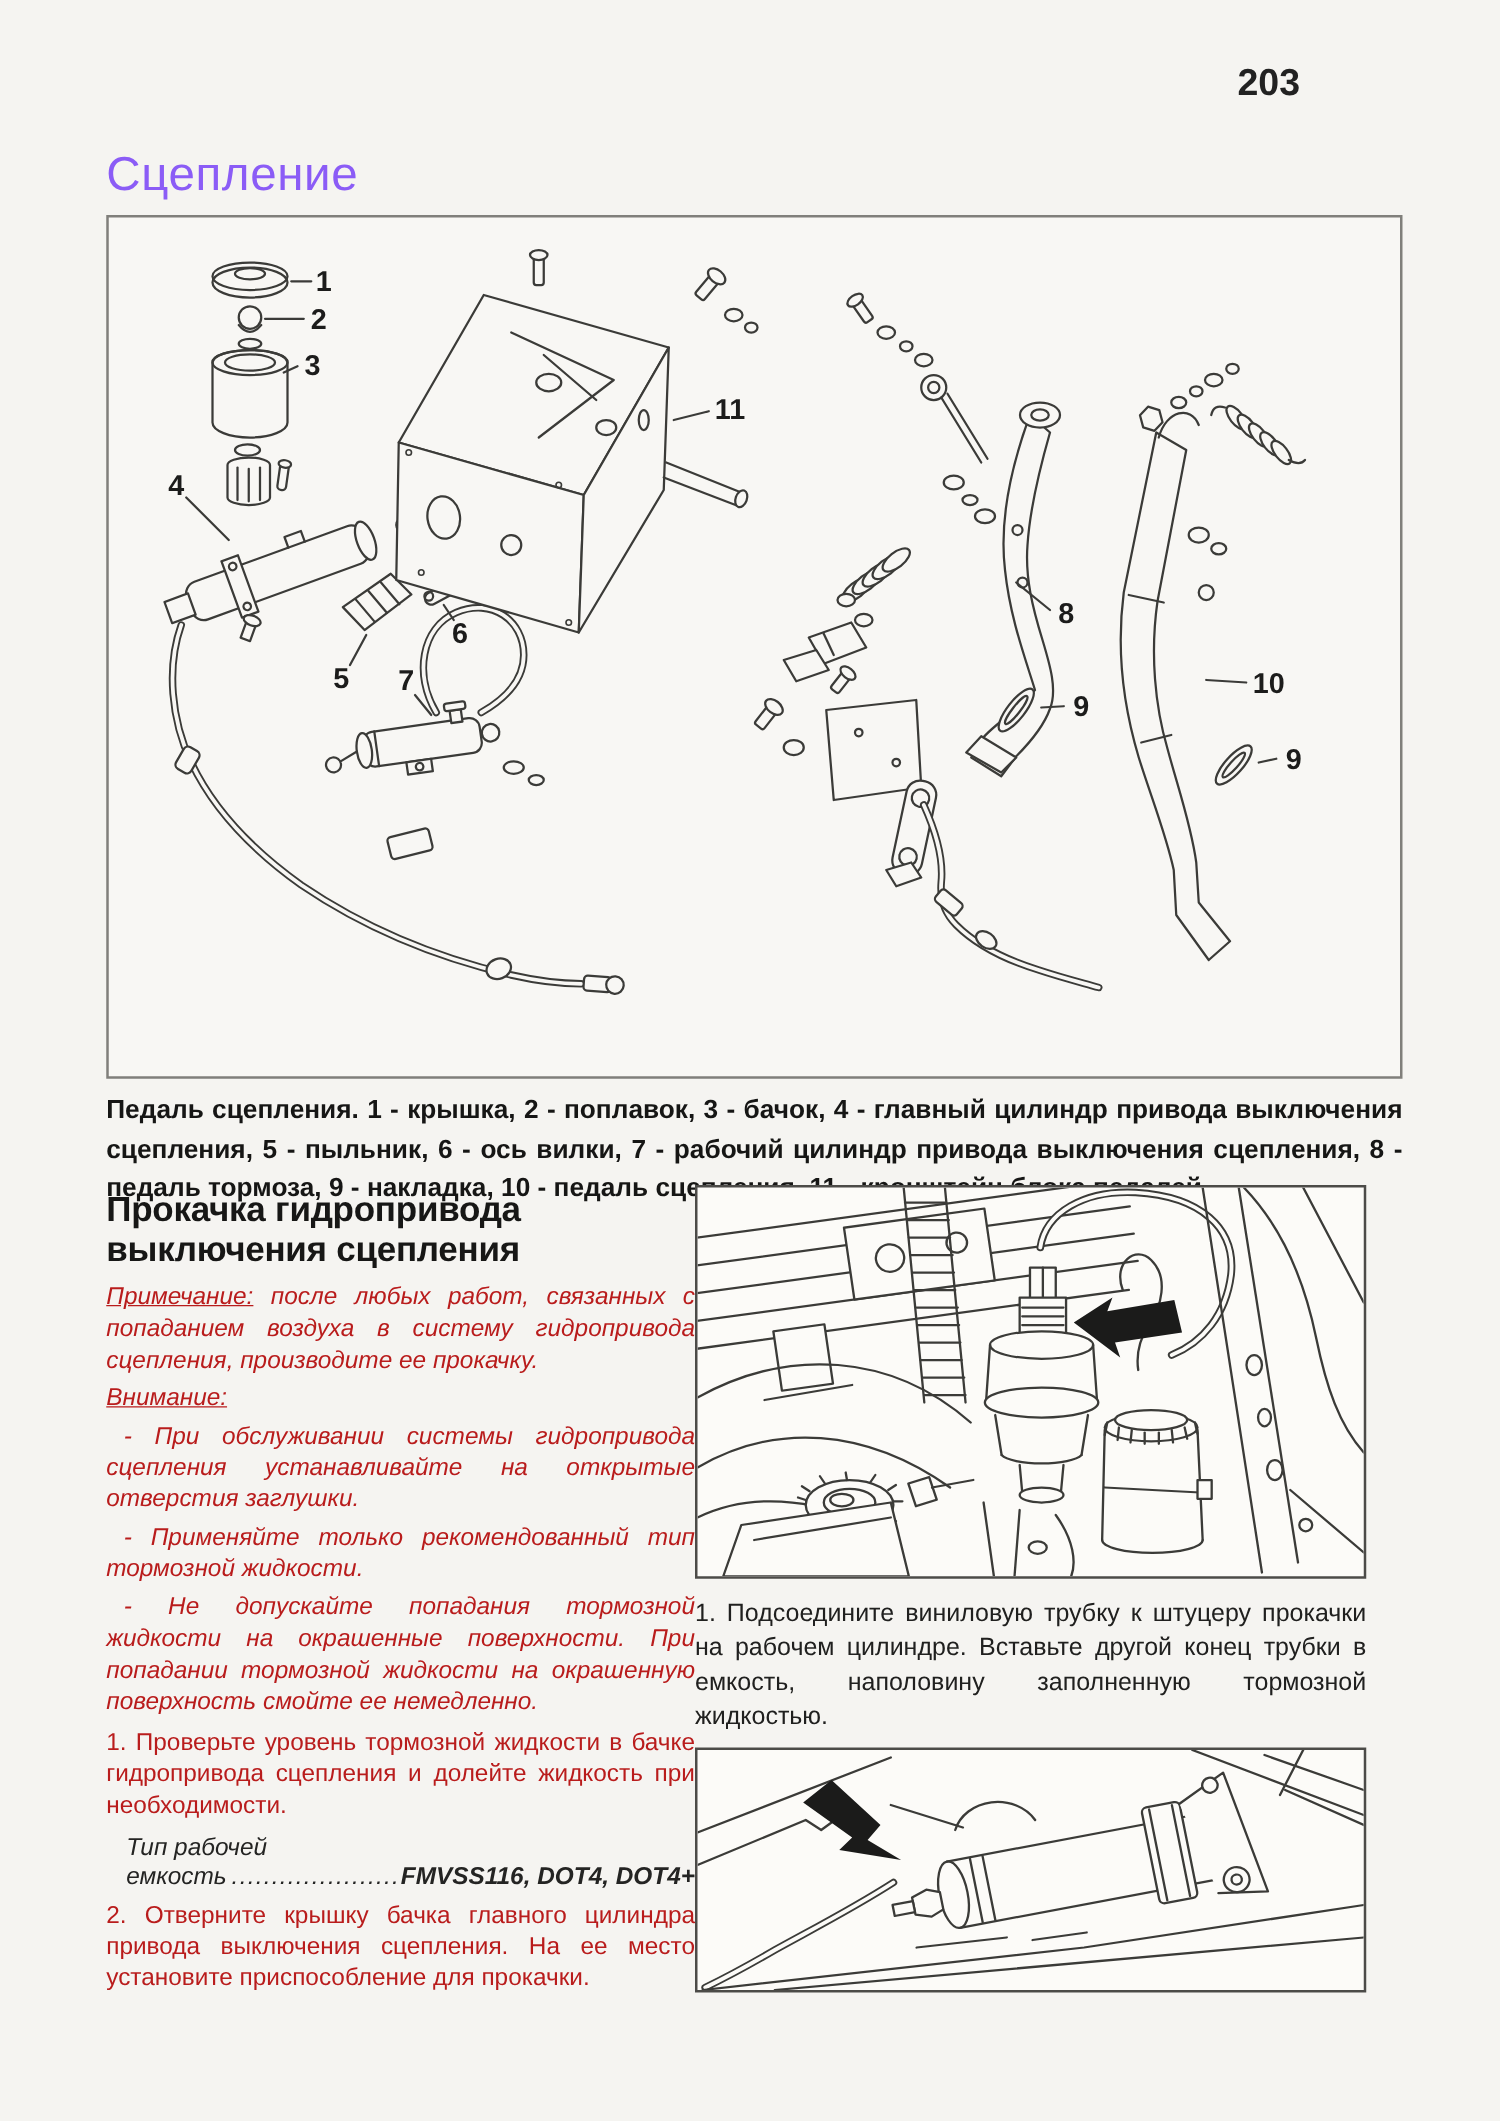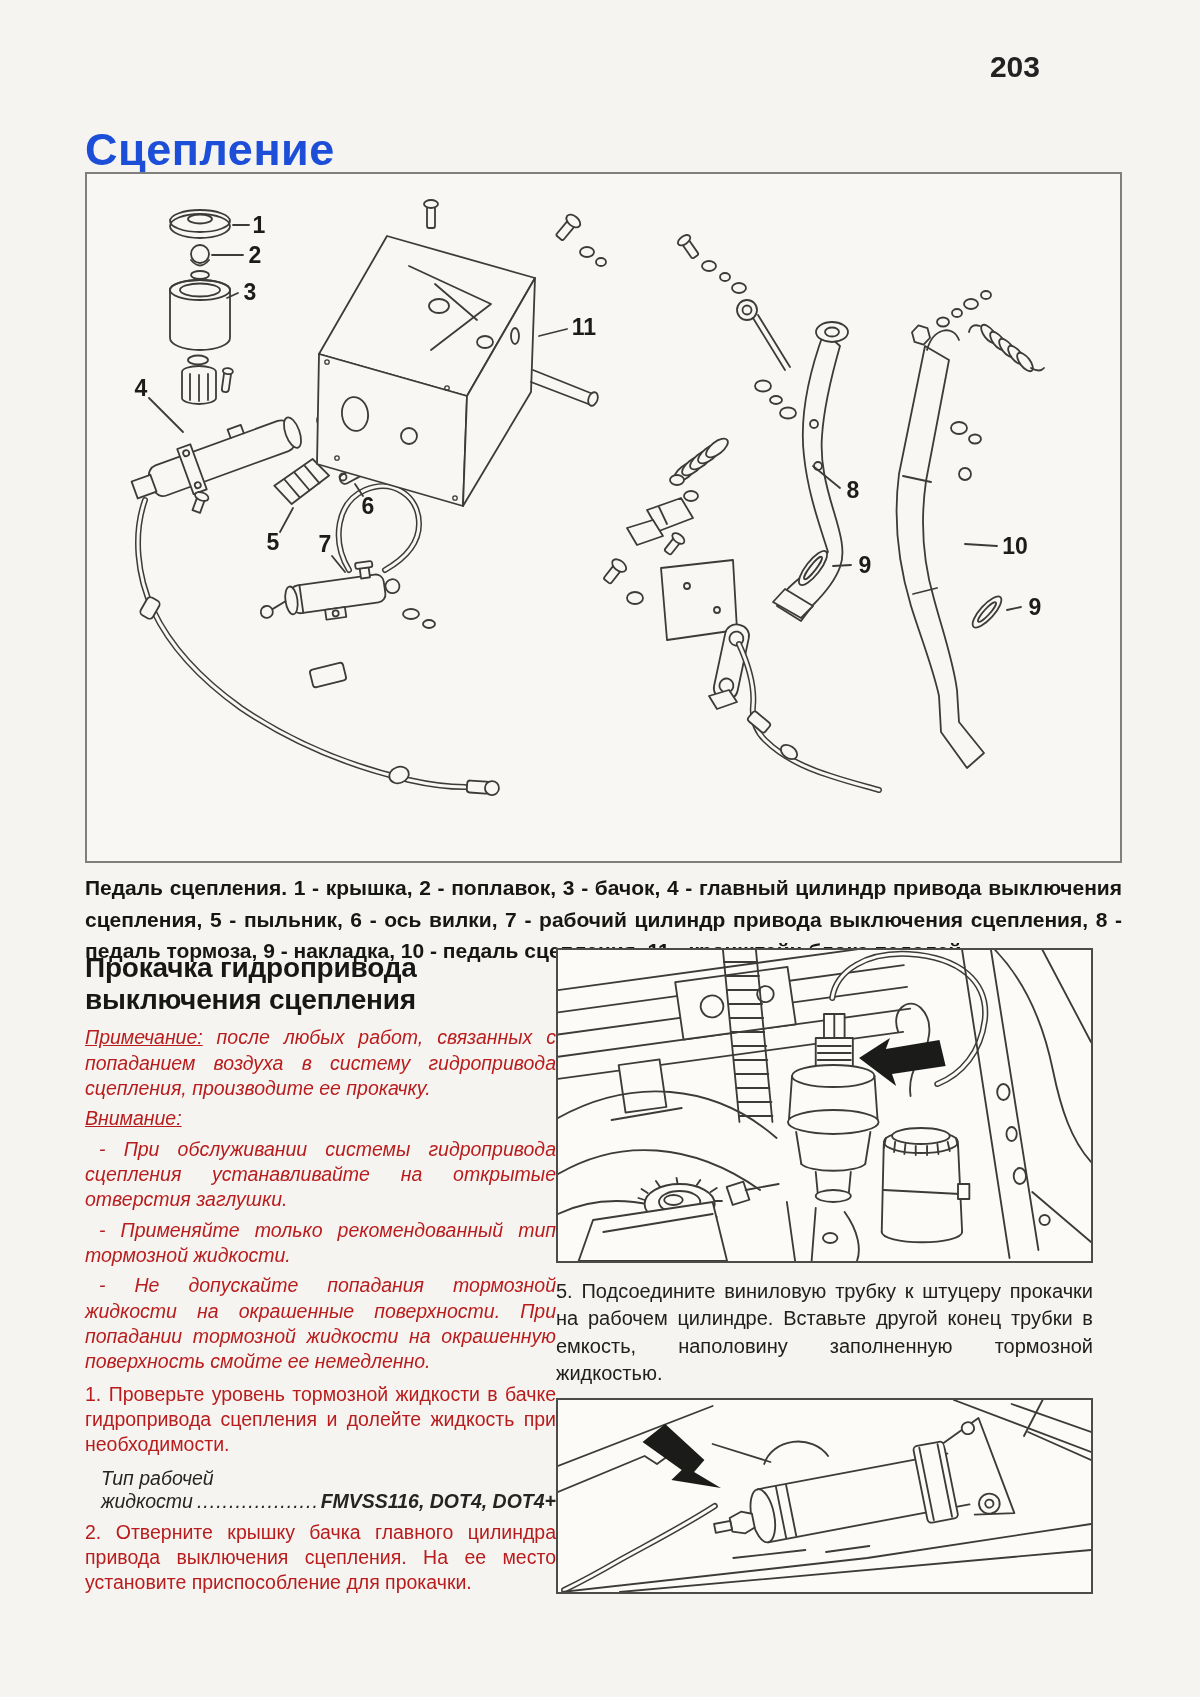--- a/index.html
+++ b/index.html
@@ -1,19 +1,19 @@
 <!DOCTYPE html>
 <html><head>
 <meta charset="utf-8">
 <style>
   html,body{margin:0;padding:0;background:#e9e8e5;}
   .page{position:relative;width:1200px;height:1697px;margin:0 auto;background:#f5f4f1;
         font-family:"Liberation Sans",sans-serif;color:#1f1f1e;overflow:hidden;}
   .page-number{position:absolute;top:50px;right:160px;font-size:30px;font-weight:700;color:#222;}
-  .page-title{position:absolute;top:94px;left:85px;font-size:45px;font-weight:700;color:#1d4ed8;letter-spacing:0.5px;}
+  .page-title{position:absolute;top:94px;left:85px;font-size:38px;font-weight:400;color:#8b5cf6;letter-spacing:0.5px;}
   .diagram-box{position:absolute;left:85px;top:172px;width:1037px;height:691px;border:2px solid #807f7b;
                background:#f8f7f4;box-sizing:border-box;}
   .diagram-box svg{display:block;width:100%;height:100%;}
   .diagram-caption{position:absolute;left:85px;top:872px;width:1037px;margin:0;font-size:21px;font-weight:700;
                    line-height:1.5;text-align:justify;color:#161615;}
   .columns{position:absolute;left:85px;top:948px;width:1040px;display:flex;}
   .col-left{width:471px;}
   .col-right{width:537px;}
   .section-heading{margin:4px 0 10px 0;font-size:28px;line-height:1.13;font-weight:700;color:#171716;letter-spacing:-0.2px;}
   .col-left p{margin:0 0 5px 0;font-size:19.5px;line-height:1.3;text-align:justify;color:#b91c1c;}
@@ -299,21 +299,21 @@
       <p class="bullet">- Применяйте только рекомендованный тип тормозной жидкости.</p>
       <p class="bullet">- Не допускайте попадания тормозной жидкости на окрашенные поверхности. При попадании тормозной жидкости на окрашенную поверхность смойте ее немедленно.</p>
 
       <p class="step">1. Проверьте уровень тормозной жидкости в бачке гидропривода сцепления и долейте жидкость при необходимости.</p>
 
       <div class="spec">
         <div class="spec-line">
             <span>Тип рабочей</span>
           </div>
         <div class="spec-line">
-          <span>жидкости</span>
+          <span>емкость</span>
           <span class="spec-dots">....................................................</span>
           <span class="spec-value">FMVSS116, DOT4, DOT4+</span>
         </div>
       </div>
 
       <p class="step">2. Отверните крышку бачка главного цилиндра привода выключения сцепления. На ее место установите приспособление для прокачки.</p>
     </div>
 
     <div class="col-right">
 
@@ -428,21 +428,21 @@
 
           <line x1="222" y1="252" x2="230" y2="311"></line>
           <line x1="250" y1="258" x2="246" y2="311"></line>
           <ellipse class="fw" cx="264" cy="288" rx="7" ry="5"></ellipse>
           <path d="M278,262 C292,282 294,300 290,311"></path>
           <line x1="460" y1="242" x2="517" y2="292"></line>
           <circle class="fw" cx="472" cy="270" r="5"></circle>
         </svg>
       </div>
 
-      <p class="photo-caption">5. Подсоедините виниловую трубку к штуцеру прокачки на рабочем цилиндре. Вставьте другой конец трубки в емкость, наполовину заполненную тормозной жидкостью.</p>
+      <p class="photo-caption">1. Подсоедините виниловую трубку к штуцеру прокачки на рабочем цилиндре. Вставьте другой конец трубки в емкость, наполовину заполненную тормозной жидкостью.</p>
 
       <div class="photo photo-2 lineart">
         <svg viewBox="0 0 517 192" preserveAspectRatio="none">
           <line x1="0" y1="66" x2="150" y2="6"></line>
           <path d="M0,92 L84,56 L96,64 L112,52"></path>
           <path d="M200,64 A34,30 0 0 1 262,56"></path>
           <line x1="150" y1="44" x2="206" y2="62"></line>
           <line x1="384" y1="0" x2="517" y2="52"></line>
           <path d="M440,4 L517,32"></path>
           <path d="M456,32 L517,60"></path>

